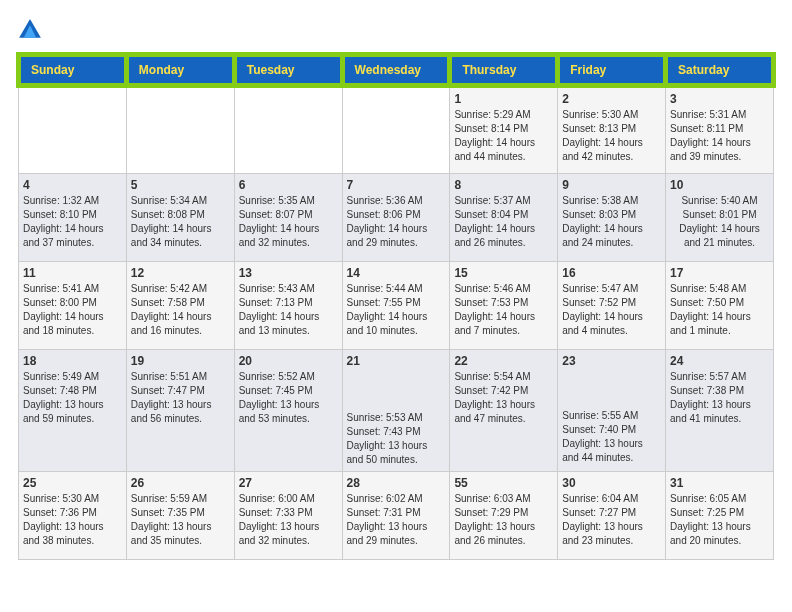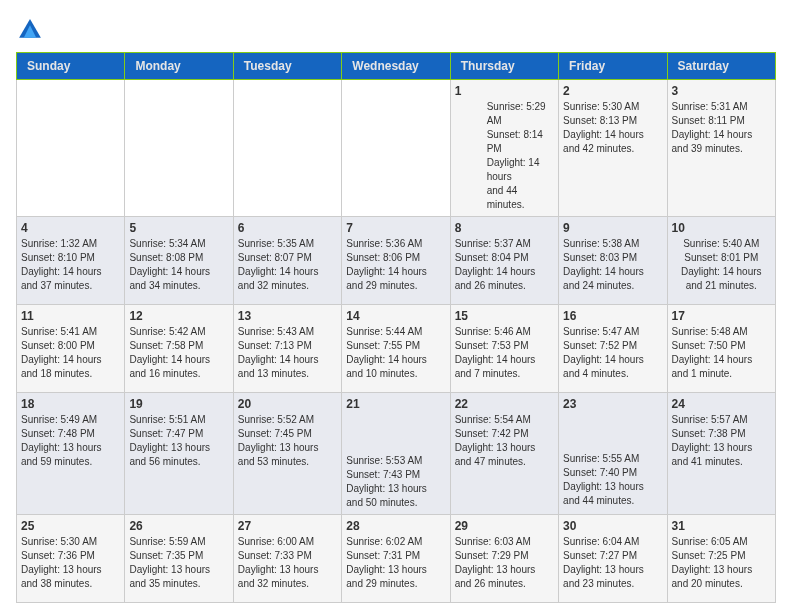--- a/index.html
+++ b/index.html
@@ -49,26 +49,26 @@
       color: #555;
       margin-top: 2px;
     }
     table {
       width: 100%;
       border-collapse: collapse;
       table-layout: fixed;
     }
     thead tr th {
       background-color: #1565c0;
-      color: #e5e5e5;
+      color: #fde047;
       font-size: 12px;
       font-weight: bold;
       padding: 6px 10px;
       text-align: left;
-      border: 1px solid #84cc16;
+      border: 5px solid #84cc16;
     }
     tbody tr td {
       vertical-align: top;
       border: 1px solid #ccc;
       padding: 4px 4px;
       font-size: 10px;
       color: #333;
       height: 88px;
       background: #fff;
     }
@@ -126,21 +126,21 @@
       </tr>
   </thead>
   <tbody id="calendar-body">
   <tr>
         <td class="empty-cell"></td>
         <td class="empty-cell"></td>
         <td class="empty-cell"></td>
         <td class="empty-cell"></td>
         <td>
           <span class="day-num">1</span>
-          <div class="cell-content" style="white-space: pre-line; margin-left: 32px;">Sunrise: 5:29 AM
+          <div class="cell-content" style="white-space: pre-line;">Sunrise: 5:29 AM
 Sunset: 8:14 PM
 Daylight: 14 hours
 and 44 minutes.</div>
         </td>
         <td>
           <span class="day-num">2</span>
           <div class="cell-content" style="white-space: pre-line;">Sunrise: 5:30 AM
 Sunset: 8:13 PM
 Daylight: 14 hours
 and 42 minutes.</div>
@@ -329,21 +329,21 @@
 and 32 minutes.</div>
         </td>
         <td>
           <span class="day-num">28</span>
           <div class="cell-content" style="white-space: pre-line;">Sunrise: 6:02 AM
 Sunset: 7:31 PM
 Daylight: 13 hours
 and 29 minutes.</div>
         </td>
         <td>
-          <span class="day-num">29</span>
+          <span class="day-num">55</span>
           <div class="cell-content" style="white-space: pre-line;">Sunrise: 6:03 AM
 Sunset: 7:29 PM
 Daylight: 13 hours
 and 26 minutes.</div>
         </td>
         <td>
           <span class="day-num">30</span>
           <div class="cell-content" style="white-space: pre-line;">Sunrise: 6:04 AM
 Sunset: 7:27 PM
 Daylight: 13 hours

